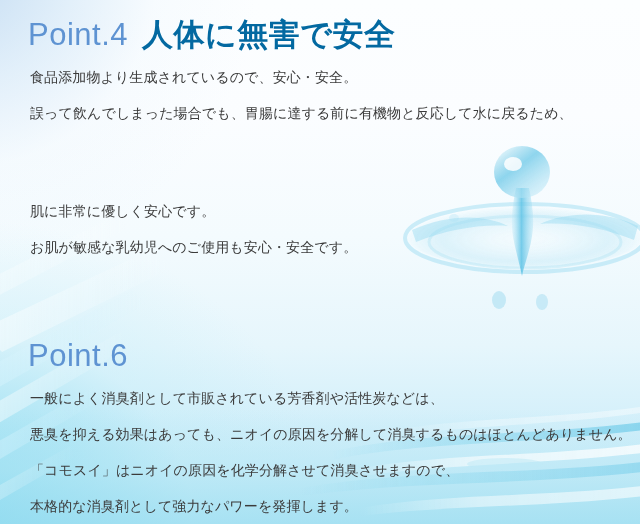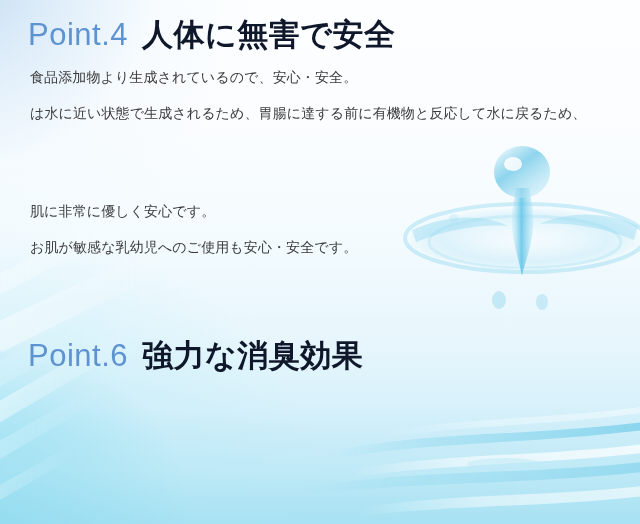--- a/index.html
+++ b/index.html
@@ -121,21 +121,21 @@
   .point-label {
     color: #5e93d2;
     font-size: 31px;
     font-weight: 400;
     letter-spacing: 0.5px;
     line-height: 1.1;
     font-family: "Liberation Sans", "DejaVu Sans", sans-serif;
   }
 
   .point-title {
-    color: #0f172a;
+    color: #0369a1;
     font-size: 31px;
     font-weight: bold;
     letter-spacing: 0.5px;
     line-height: 1.1;
     margin-left: 14px;
   }
 
   .section-body {
     padding-left: 30px;
     margin-top: 4px;
@@ -248,32 +248,38 @@
 
   <div class="content">
 
     <section class="section" id="section-point4">
       <div class="section-heading">
         <span class="point-label">Point.4</span>
         <span class="point-title">人体に無害で安全</span>
       </div>
       <div class="section-body">
         <p class="body-line">食品添加物より生成されているので、安心・安全。</p>
-        <p class="body-line">は水に近い状態で生成されるため、胃腸に達する前に有機物と反応して水に戻るため、</p>
+        <p class="body-line">誤って飲んでしまった場合でも、胃腸に達する前に有機物と反応して水に戻るため、</p>
       </div>
     </section>
 
     <section class="section" id="section-point5">
       <div class="section-body">
         <p class="body-line">肌に非常に優しく安心です。</p>
         <p class="body-line">お肌が敏感な乳幼児へのご使用も安心・安全です。</p>
       </div>
     </section>
 
     <section class="section" id="section-point6">
       <div class="section-heading">
         <span class="point-label">Point.6</span>
-        <span class="point-title">強力な消臭効果</span>
+      </div>
+      <div class="section-body">
+        <p class="body-line">一般によく消臭剤として市販されている芳香剤や活性炭などは、</p>
+        <p class="body-line">悪臭を抑える効果はあっても、ニオイの原因を分解して消臭するものはほとんどありません。</p>
+        <p class="body-line">「コモスイ」はニオイの原因を化学分解させて消臭させますので、</p>
+        <p class="body-line">本格的な消臭剤として強力なパワーを発揮します。</p>
+
       </div>
     </section>
 
   </div>
 </div>
 
 </body></html>

